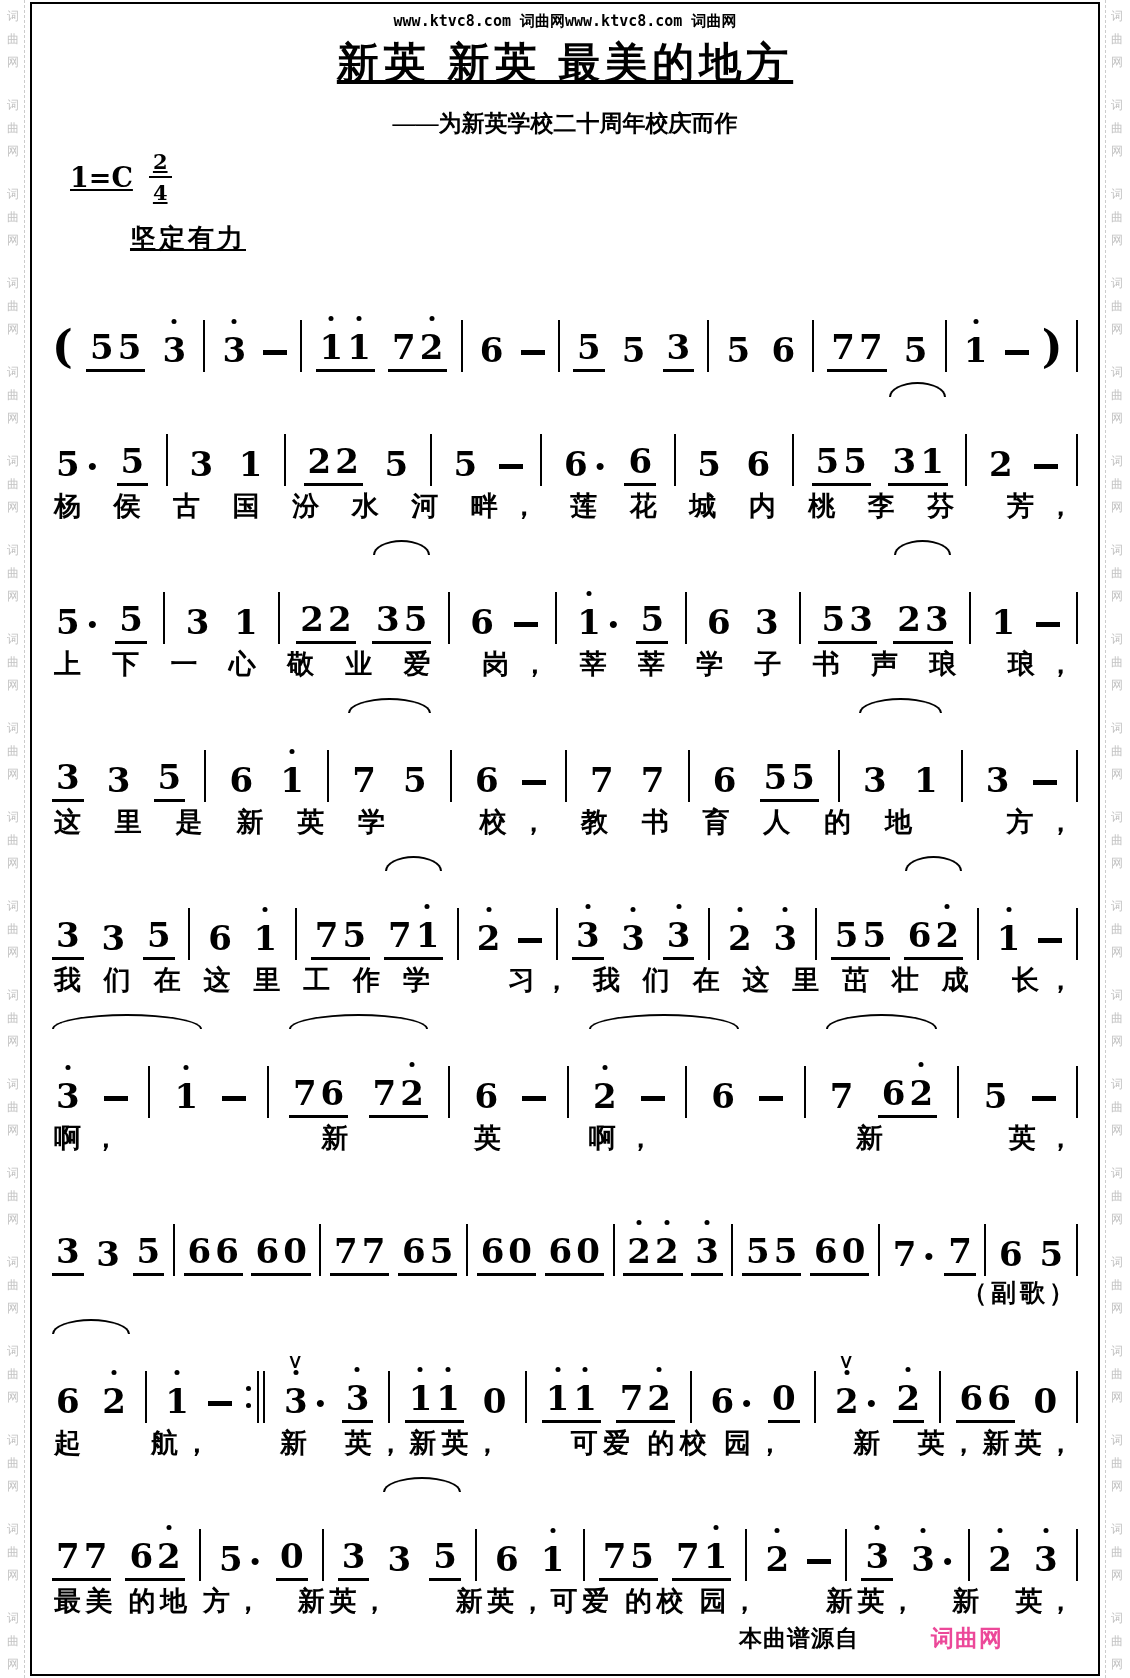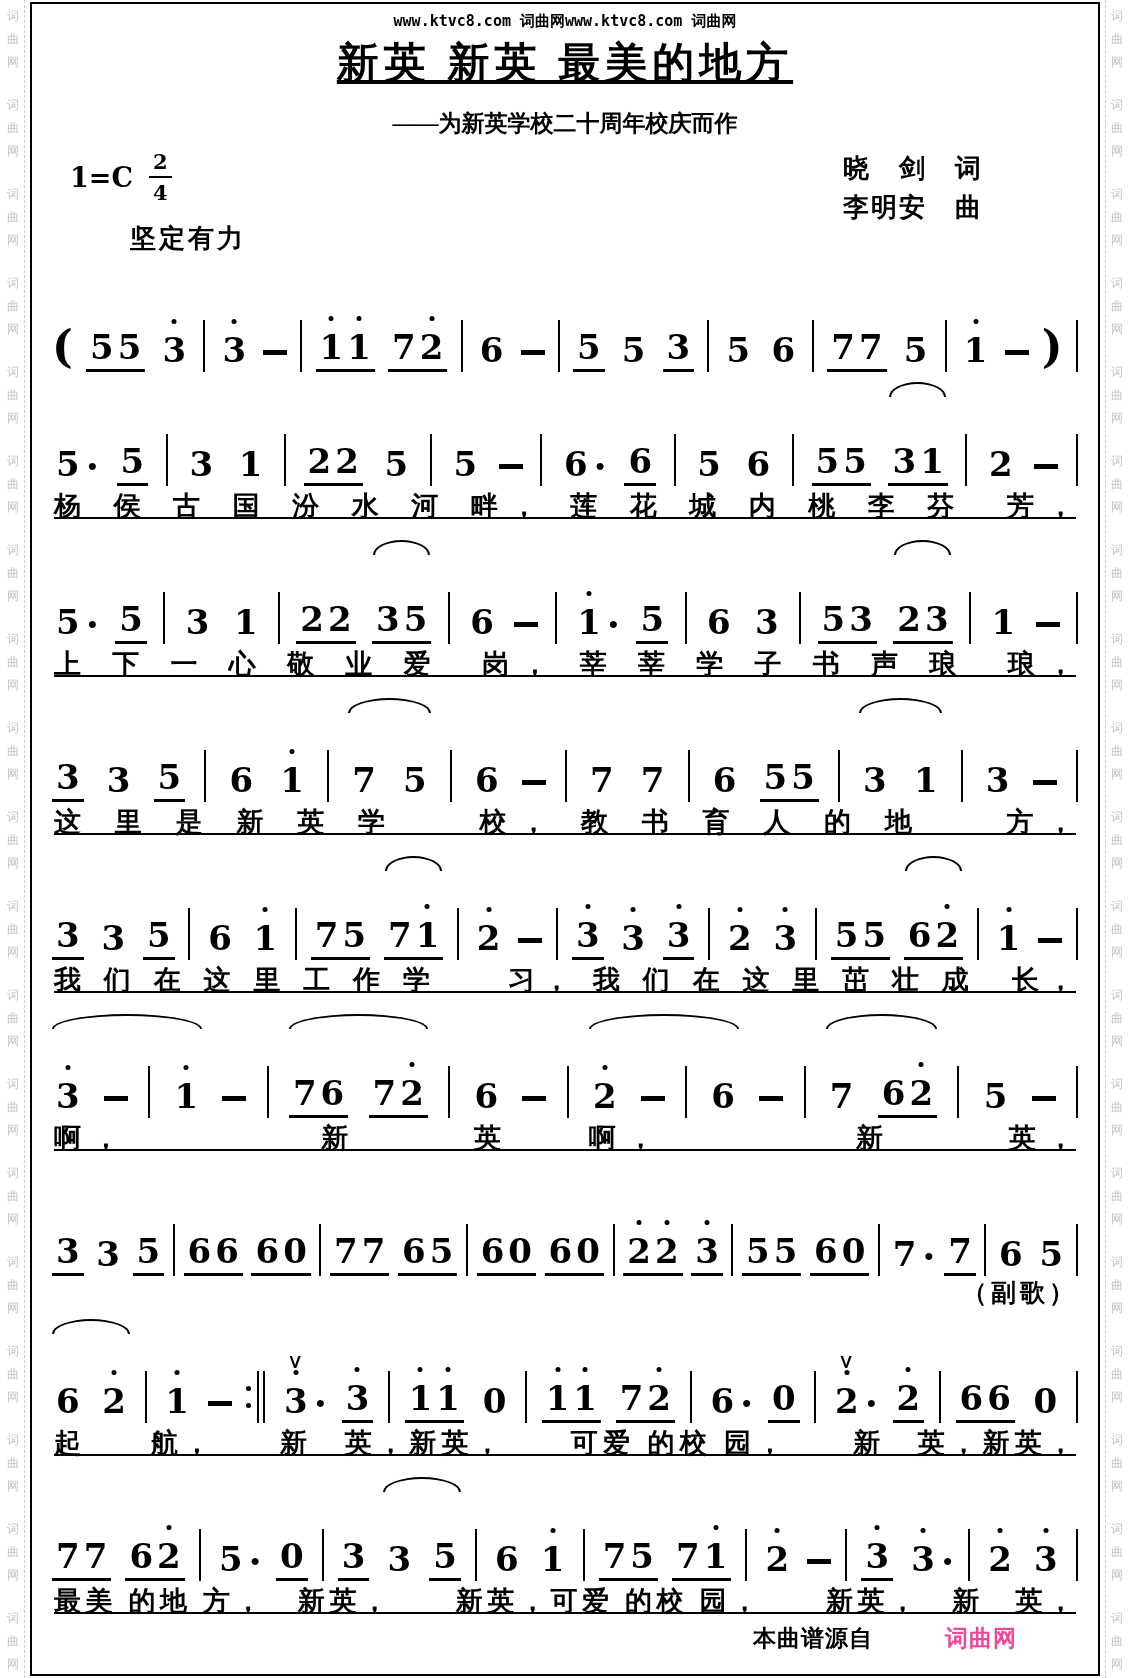--- a/index.html
+++ b/index.html
@@ -18,21 +18,21 @@
 
   
   .page{position:absolute;left:30px;right:30px;top:2px;bottom:2px;
         border:2px solid #000;box-sizing:border-box;padding:8px 20px 0;}
 
   .wm-row{display:flex;justify-content:center;
           font:700 15px "DejaVu Sans Mono",monospace;letter-spacing:0;}
   .title{text-align:center;font:700 42px "Liberation Sans",sans-serif;
          letter-spacing:5px;margin:4px 0 16px;text-decoration:underline;}
   .dedication{text-align:center;font:700 23px "Liberation Serif",serif;margin:17px 0 10px;}
-  .meta{display:flex;justify-content:space-between;align-items:flex-start;margin-bottom:4px;}
+  .meta{display:flex;justify-content:space-between;align-items:flex-start;margin-bottom:4px;text-decoration:underline;}
   .key-block{margin-left:18px;}
   .key-line{display:flex;align-items:center;gap:16px;
             font:700 27px "DejaVu Serif",serif;}
   .frac{display:inline-flex;flex-direction:column;align-items:center;line-height:1;
         font:700 21px "DejaVu Serif",serif;}
   .frac .ft{border-bottom:2px solid #000;padding:0 4px 2px;}
   .frac .fb{padding-top:2px;}
   .tempo{font:700 26px "Liberation Sans",sans-serif;margin:16px 0 0 60px;letter-spacing:3px;text-align:right;}
   .credits{text-align:right;font:700 26px "Liberation Sans",sans-serif;
            margin-right:95px;line-height:1.5;letter-spacing:2px;}
@@ -57,25 +57,25 @@
   .paren{font:700 44px "DejaVu Serif",serif;line-height:50px;}
   .rs{display:flex;align-items:center;gap:6px;height:52px;}
   .rs .dots{display:flex;flex-direction:column;gap:12px;}
   .rs .dots i{display:block;width:5px;height:5px;border-radius:50%;background:#000;}
   .rs .bars{display:flex;gap:4px;height:52px;}
   .rs .bars i{display:block;width:2px;height:52px;background:#000;}
   .arc{position:absolute;top:8px;height:15px;border:2px solid #000;border-bottom:none;
        border-radius:100% 100% 0 0 / 200% 200% 0 0;box-sizing:border-box;}
 
   .lyrics{font:700 27px "Liberation Serif",serif;letter-spacing:2px;
-          text-align:justify;text-align-last:justify;height:38px;margin:2px 2px 6px;text-decoration:underline;}
+          text-align:justify;text-align-last:justify;height:38px;margin:2px 2px 6px;}
   .system:last-child .lyrics{max-width:48%;}
   .chorus-label{font:700 25px "Liberation Serif",serif;margin:0 0 2px 205px;letter-spacing:4px;text-align:right;}
 
-  .footer{position:absolute;bottom:20px;right:81px;display:flex;gap:72px;
+  .footer{position:absolute;bottom:20px;right:95px;display:flex;gap:72px;
           font:700 23px "Liberation Sans",sans-serif;letter-spacing:1px;}
   .footer .brand{color:#ec4899;}
 </style>
 </head>
 <body>
 
 <div class="strip strip-left">
     <div class="g">
       <span>词</span>
       <span>曲</span>
@@ -286,24 +286,20 @@
     <div class="key-block">
       <div class="key-line">
         <span>1=C</span>
         <span class="frac">
           <span class="ft">2</span>
           <span class="fb">4</span>
         </span>
       </div>
       <div class="tempo">坚定有力</div>
     </div>
-    <div class="credits">
-      <div>晓　剑　词</div>
-      <div>李明安　曲</div>
-    </div>
   </div>
 
   <div class="score">
       <div class="system">
         <div class="staff">
           <div class="paren">(</div>
           <div class="tok">
             <span class="grp u">
               <span class="ch">5</span>
               <span class="ch">5</span>

